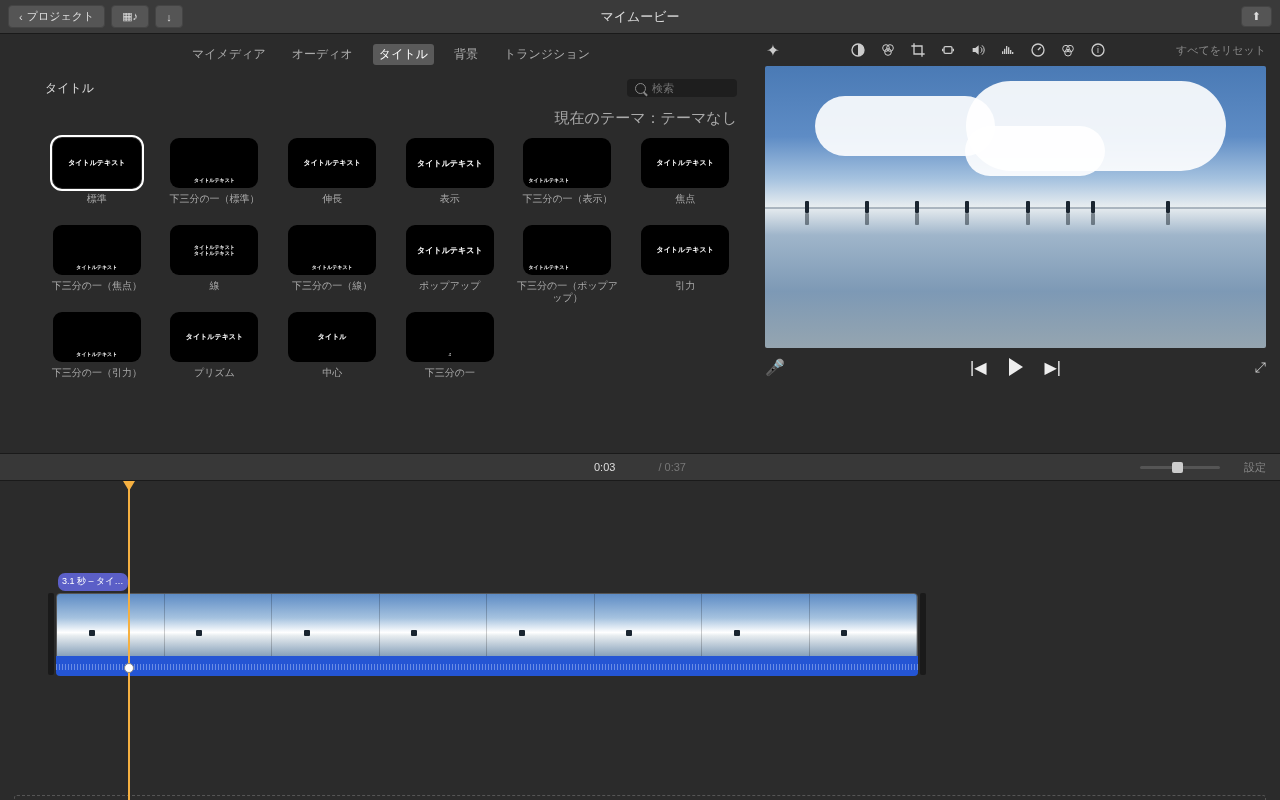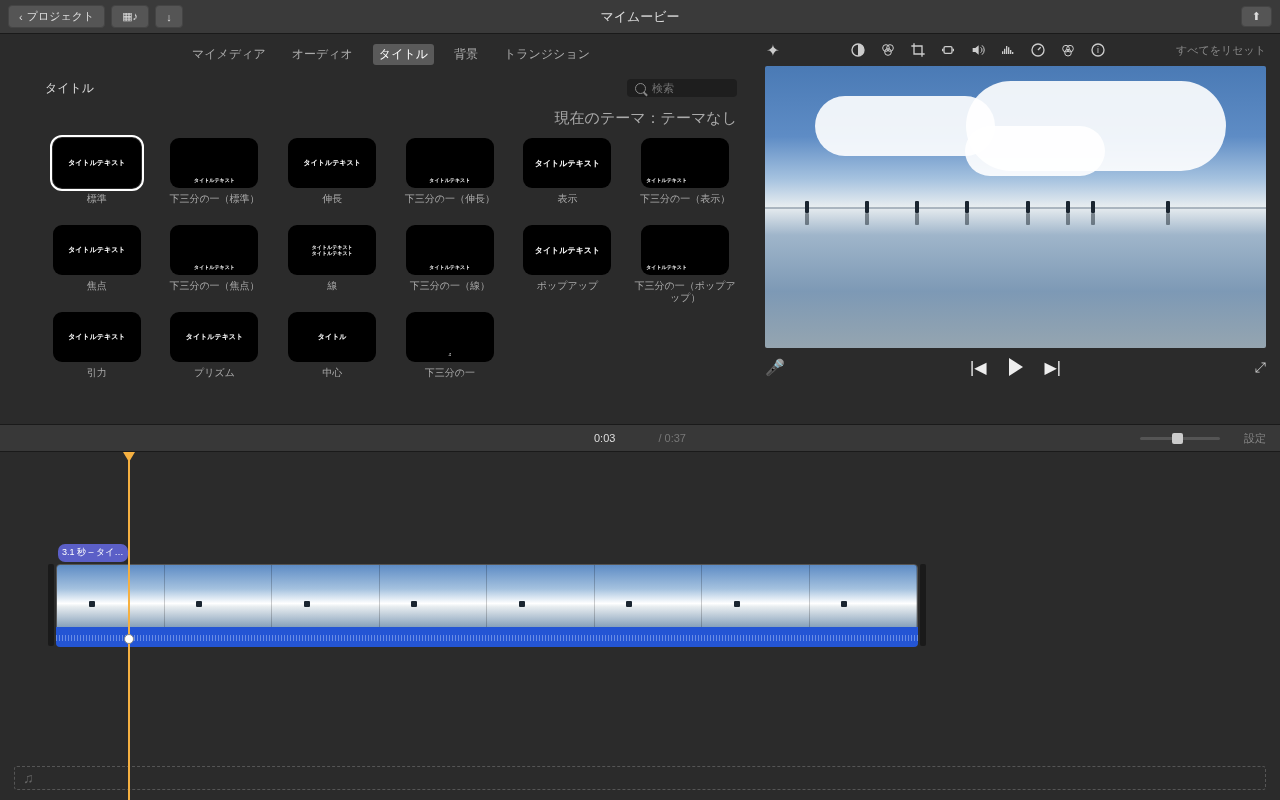--- a/index.html
+++ b/index.html
@@ -49,21 +49,21 @@
 .person { position: absolute; top: 48%; width: 4px; height: 12px; background: #1a2530; border-radius: 1px; }
 .person::after { content: ""; position: absolute; top: 100%; left: 0; width: 4px; height: 12px; background: rgba(26,37,48,0.5); border-radius: 1px; }
 .p1{left:8%}.p2{left:20%}.p3{left:30%}.p4{left:40%}.p5{left:52%}.p6{left:60%}.p7{left:65%}.p8{left:80%}
 
 .play-controls { display: flex; align-items: center; justify-content: center; gap: 22px; padding: 10px 14px; position: relative; }
 .mic { position: absolute; left: 14px; font-size: 16px; color: #ccc; cursor: pointer; }
 .expand-icon { position: absolute; right: 14px; font-size: 14px; color: #ccc; cursor: pointer; }
 .pc-btn { color: #eee; cursor: pointer; font-size: 16px; }
 .play-tri { width: 0; height: 0; border-left: 14px solid #eee; border-top: 9px solid transparent; border-bottom: 9px solid transparent; }
 
-.time-bar { height: 28px; background: #383838; display: flex; align-items: center; justify-content: center; font-size: 11px; position: relative; border-top: 1px solid #1a1a1a; border-bottom: 1px solid #1a1a1a; }
+.time-bar { height: 28px; background: #383838; display: flex; align-items: center; justify-content: center; font-size: 11px; position: relative; border-top: 1px solid #1a1a1a; border-bottom: 1px solid #1a1a1a; margin-top: 29px; }
 .time-cur { color: #ddd; }
 .time-dur { color: #777; padding-left: 40px; }
 .zoom { position: absolute; right: 60px; display: flex; align-items: center; }
 .zoom-track { width: 80px; height: 3px; background: #555; border-radius: 2px; position: relative; }
 .zoom-thumb { position: absolute; left: 40%; top: -4px; width: 11px; height: 11px; background: #ccc; border-radius: 2px; }
 .settings { position: absolute; right: 14px; font-size: 11px; color: #888; cursor: pointer; }
 
 .timeline { height: 348px; background: #2b2b2b; position: relative; padding-top: 20px; }
 .playhead { position: absolute; left: 128px; top: 0; bottom: 0; width: 2px; background: #f5b041; z-index: 10; }
 .playhead::before { content: ""; position: absolute; top: 0; left: -5px; width: 12px; height: 10px; background: #f5b041; clip-path: polygon(0 0, 100% 0, 50% 100%); }
@@ -140,77 +140,77 @@
           <div class="thumb-label">下三分の一（標準）</div>
         </div>
         <div class="thumb">
           <div class="thumb-box">
             <div class="txt-center">タイトルテキスト</div>
           </div>
           <div class="thumb-label">伸長</div>
         </div>
         <div class="thumb">
           <div class="thumb-box">
+            <div style="font-size: 8px;">タイトルテキスト</div>
+          </div>
+          <div class="thumb-label">表示</div>
+        </div>
+        <div class="thumb">
+          <div class="thumb-box">
+            <div class="txt-small txt-left">タイトルテキスト</div>
+          </div>
+          <div class="thumb-label">下三分の一（表示）</div>
+        </div>
+        <div class="thumb">
+          <div class="thumb-box">
+            <div class="txt-center">タイトルテキスト</div>
+          </div>
+          <div class="thumb-label">焦点</div>
+        </div>
+        <div class="thumb">
+          <div class="thumb-box">
             <div class="txt-small txt-bottom">タイトルテキスト</div>
           </div>
-          <div class="thumb-label">下三分の一（伸長）</div>
+          <div class="thumb-label">下三分の一（焦点）</div>
+        </div>
+        <div class="thumb">
+          <div class="thumb-box">
+            <div style="font-size: 5px;">タイトルテキスト<br>タイトルテキスト</div>
+          </div>
+          <div class="thumb-label">線</div>
+        </div>
+        <div class="thumb">
+          <div class="thumb-box">
+            <div class="txt-small txt-bottom">タイトルテキスト</div>
+          </div>
+          <div class="thumb-label">下三分の一（線）</div>
         </div>
         <div class="thumb">
           <div class="thumb-box">
             <div style="font-size: 8px;">タイトルテキスト</div>
           </div>
-          <div class="thumb-label">表示</div>
+          <div class="thumb-label">ポップアップ</div>
         </div>
         <div class="thumb">
           <div class="thumb-box">
             <div class="txt-small txt-left">タイトルテキスト</div>
           </div>
-          <div class="thumb-label">下三分の一（表示）</div>
-        </div>
-        <div class="thumb">
-          <div class="thumb-box">
-            <div class="txt-center">タイトルテキスト</div>
-          </div>
-          <div class="thumb-label">焦点</div>
+          <div class="thumb-label">下三分の一（ポップアップ）</div>
+        </div>
+        <div class="thumb">
+          <div class="thumb-box">
+            <div class="txt-center">タイトルテキスト</div>
+          </div>
+          <div class="thumb-label">引力</div>
         </div>
         <div class="thumb">
           <div class="thumb-box">
             <div class="txt-small txt-bottom">タイトルテキスト</div>
           </div>
-          <div class="thumb-label">下三分の一（焦点）</div>
-        </div>
-        <div class="thumb">
-          <div class="thumb-box">
-            <div style="font-size: 5px;">タイトルテキスト<br>タイトルテキスト</div>
-          </div>
-          <div class="thumb-label">線</div>
-        </div>
-        <div class="thumb">
-          <div class="thumb-box">
-            <div class="txt-small txt-bottom">タイトルテキスト</div>
-          </div>
-          <div class="thumb-label">下三分の一（線）</div>
-        </div>
-        <div class="thumb">
-          <div class="thumb-box">
-            <div style="font-size: 8px;">タイトルテキスト</div>
-          </div>
-          <div class="thumb-label">ポップアップ</div>
-        </div>
-        <div class="thumb">
-          <div class="thumb-box">
-            <div class="txt-small txt-left">タイトルテキスト</div>
-          </div>
-          <div class="thumb-label">下三分の一（ポップアップ）</div>
-        </div>
-        <div class="thumb">
-          <div class="thumb-box">
-            <div class="txt-center">タイトルテキスト</div>
-          </div>
-          <div class="thumb-label">引力</div>
+          <div class="thumb-label">下三分の一（引力）</div>
         </div>
         <div class="thumb">
           <div class="thumb-box">
             <div class="txt-center">タイトルテキスト</div>
           </div>
           <div class="thumb-label">プリズム</div>
         </div>
         <div class="thumb">
           <div class="thumb-box">
             <div class="txt-center">タイトル</div>

